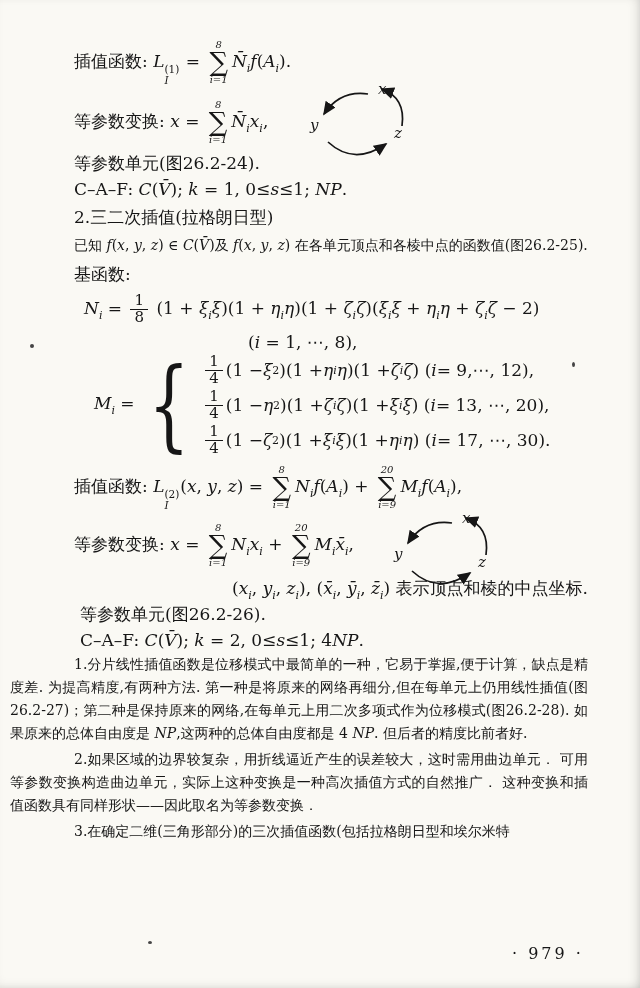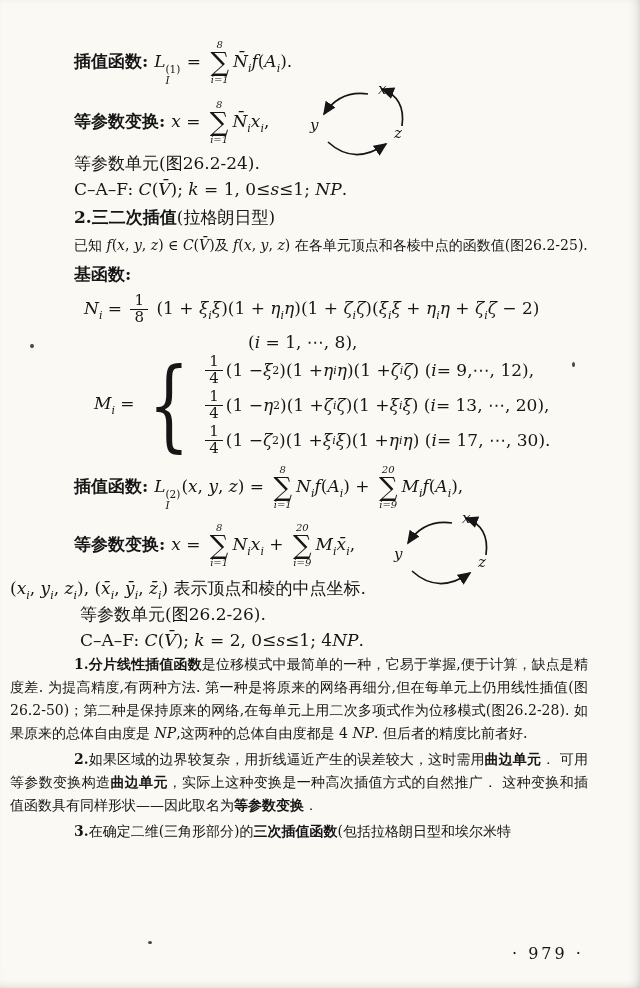--- a/index.html
+++ b/index.html
@@ -11,40 +11,40 @@
     box-sizing:border-box;
     padding:36px 52px 0 10px;
     overflow:hidden;
     font-family:"DejaVu Serif","Liberation Serif",serif;
     color:#161616;
     font-size:17px;
     box-shadow:inset -7px 0 14px -9px rgba(0,0,0,.28), inset 0 -7px 14px -10px rgba(0,0,0,.18);
   }
   
   .t{}
-  .b{font-weight:bold;}
+  .b{font-weight:normal;}
   .i{font-style:italic;font-family:"DejaVu Serif","Liberation Serif",serif;}
   .sub{font-size:11px;font-style:italic;vertical-align:-5px;}
   .sup{font-size:11px;vertical-align:7px;}
   .frac{display:inline-flex;flex-direction:column;align-items:center;vertical-align:middle;margin:0 3px;line-height:1.05;font-size:15px;}
   .fn{border-bottom:1.4px solid #161616;padding:0 4px;display:block;}
   .fd{display:block;}
   .sum{display:inline-flex;flex-direction:column;align-items:center;vertical-align:middle;line-height:1;margin:0 4px;}
   .slim{font-size:10px;font-style:italic;line-height:1.1;}
   .sg{font-size:26px;line-height:.95;font-style:normal;}
   .ss{display:inline-flex;flex-direction:column;align-items:flex-start;vertical-align:-7px;line-height:1;margin:0 1px 0 0;}
   .ssu{font-size:10.5px;}
   .ssd{font-size:10.5px;font-style:italic;}
   
   .fline{display:flex;align-items:center;height:52px;position:relative;}
   .tline{height:26px;line-height:26px;}
   .ml64{margin-left:64px;}
   .ml52{margin-left:70px;}
   .ml74{margin-left:74px;}
-  .ml20{}
+  .ml20{margin-left:20px;text-align:right;}
   .para{margin:0;text-align:justify;text-indent:64px;line-height:23px;font-size:14px;}
   .knownp{line-height:27px;}
   .mblock{display:flex;align-items:center;margin-left:84px;height:104px;}
   .mlhs{white-space:nowrap;}
   .brace{font-size:100px;line-height:100px;font-weight:300;transform:scaleX(.65);display:inline-block;margin:0 0 0 2px;}
   .mcases{display:flex;flex-direction:column;justify-content:space-between;height:104px;margin-left:2px;}
   .mrow{height:34px;display:flex;align-items:center;white-space:nowrap;}
   .cycle{position:absolute;}
   .cycle text{font-style:italic;font-size:15px;fill:#161616;font-family:"DejaVu Serif","Liberation Serif",serif;}
   .pagenum{position:absolute;left:512px;top:944px;font-size:16px;letter-spacing:3px;}
@@ -226,21 +226,21 @@
     <span class="runs"><span class="t">(</span><span class="i">x</span><span class="sub">i</span><span class="t">, </span><span class="i">y</span><span class="sub">i</span><span class="t">, </span><span class="i">z</span><span class="sub">i</span><span class="t">), (</span><span class="i">x̄</span><span class="sub">i</span><span class="t">, </span><span class="i">ȳ</span><span class="sub">i</span><span class="t">, </span><span class="i">z̄</span><span class="sub">i</span><span class="t">) 表示顶点和棱的中点坐标.</span></span>
   </div>
   <div class="tline ml52">
     <span class="runs"><span class="t">等参数单元(图26.2-26).</span></span>
   </div>
   <div class="tline ml52">
     <span class="runs"><span class="t">C–A–F:  </span><span class="i">C</span><span class="t">(</span><span class="i">V̄</span><span class="t">);  </span><span class="i">k</span><span class="t"> = 2,  0≤</span><span class="i">s</span><span class="t">≤1;  4</span><span class="i">NP</span><span class="t">.</span></span>
   </div>
 
   <p class="para">
-    <span class="runs"><span class="b">1.分片线性插值函数</span><span class="t">是位移模式中最简单的一种，它易于掌握,便于计算，缺点是精度差. 为提高精度,有两种方法. 第一种是将原来的网络再细分,但在每单元上仍用线性插值(图26.2-50)；第二种是保持原来的网络,在每单元上用二次多项式作为位移模式(图26.2-28). 如果原来的总体自由度是 </span><span class="i">NP</span><span class="t">,这两种的总体自由度都是 4 </span><span class="i">NP</span><span class="t">. 但后者的精度比前者好.</span></span>
+    <span class="runs"><span class="b">1.分片线性插值函数</span><span class="t">是位移模式中最简单的一种，它易于掌握,便于计算，缺点是精度差. 为提高精度,有两种方法. 第一种是将原来的网络再细分,但在每单元上仍用线性插值(图26.2-27)；第二种是保持原来的网络,在每单元上用二次多项式作为位移模式(图26.2-28). 如果原来的总体自由度是 </span><span class="i">NP</span><span class="t">,这两种的总体自由度都是 4 </span><span class="i">NP</span><span class="t">. 但后者的精度比前者好.</span></span>
   </p>
   <p class="para" style="margin-top:3px;">
     <span class="runs"><span class="b">2.</span><span class="t">如果区域的边界较复杂，用折线逼近产生的误差较大，这时需用</span><span class="b">曲边单元</span><span class="t">． 可用等参数变换构造</span><span class="b">曲边单元</span><span class="t">，实际上这种变换是一种高次插值方式的自然推广． 这种变换和插值函数具有同样形状——因此取名为</span><span class="b">等参数变换</span><span class="t">．</span></span>
   </p>
   <p class="para" style="margin-top:3px;">
     <span class="runs"><span class="b">3.</span><span class="t">在确定二维(三角形部分)的</span><span class="b">三次插值函数</span><span class="t">(包括拉格朗日型和埃尔米特</span></span>
   </p>
 
   <div class="pagenum">· 979 ·</div>
 

